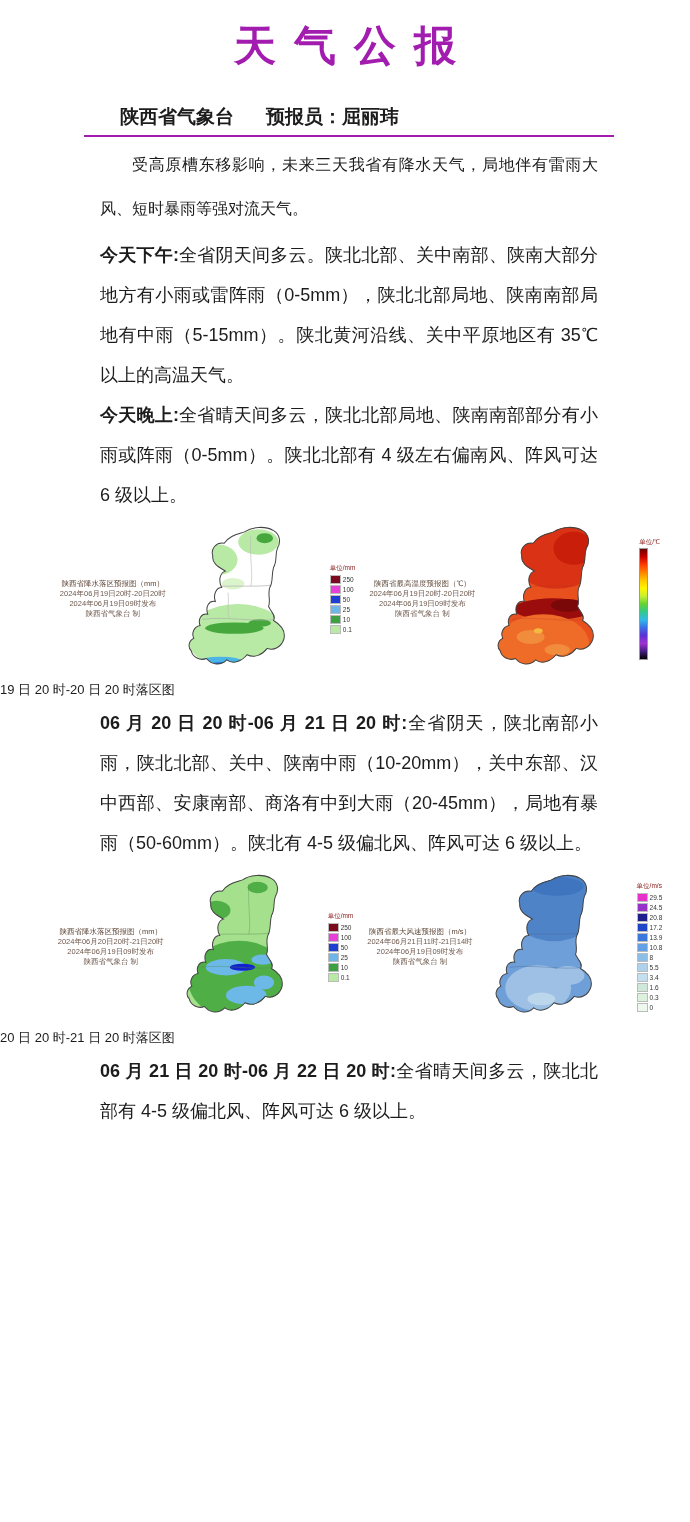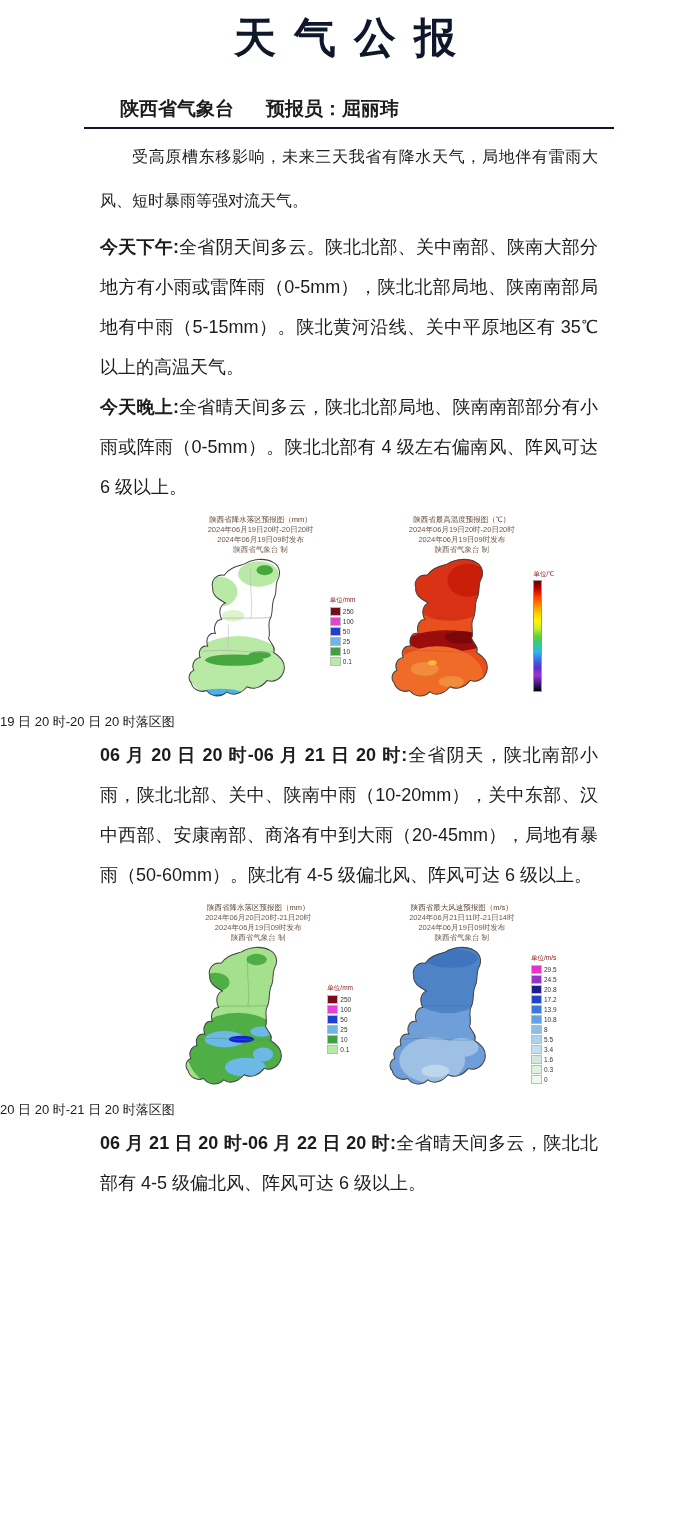--- a/index.html
+++ b/index.html
@@ -2,39 +2,39 @@
 <html><head>
 <meta charset="utf-8">
 <style>
   * { box-sizing: border-box; }
   html,body { margin:0; padding:0; }
   body {
     width:690px; height:1522px; background:#ffffff; overflow:hidden;
     font-family:"Liberation Sans", sans-serif; color:#1c1c1c;
   }
   .page-title {
-    margin-top:10px; text-align:center; font-size:42px; font-weight:bold;
-    color:#0f172a; letter-spacing:18px; text-indent:18px;
+    margin-top:18px; text-align:center; font-size:42px; font-weight:bold;
+    color:#a21caf; letter-spacing:18px; text-indent:18px;
   }
   .subtitle {
     margin:30px 76px 0 84px; padding:0 0 5px 36px;
-    border-bottom:2px solid #0f172a;
+    border-bottom:2px solid #a21caf;
     display:flex; gap:32px; font-size:19px; font-weight:bold; white-space:nowrap;
   }
   .content { padding:0 92px 0 100px; }
   .sec-heading { font-size:20px; font-weight:bold; margin:18px 0 0 0; }
   .sec1-body {
     font-size:16px; line-height:44px; text-indent:2em; text-align:justify;
     margin:6px 0 0 0;
   }
   .fc-para { font-size:18px; line-height:40px; text-align:justify; margin:0; }
   .fc-para .lead { font-weight:bold; }
   .fc-block { margin-top:4px; }
   .map-row { display:flex; justify-content:center; gap:14px; margin:8px 0 0 30px; }
-  .map-fig { display:flex; flex-direction:column; align-items:center; }
+  .map-fig { display:flex; flex-direction:row; align-items:center; }
   .map-head { text-align:center; font-size:7.5px; line-height:10px; color:#6d584c; }
   .map-head .mh1 { color:#5d4637; }
   .map-body { display:flex; align-items:center; }
   .legend { display:flex; flex-direction:column; margin-left:2px; }
   .lg-title { font-size:6.5px; color:#8b2020; margin-bottom:1px; white-space:nowrap; }
   .lg-row { display:flex; align-items:center; height:10px; }
   .lg-sw { width:11px; height:9px; display:inline-block; border:0.5px solid #bbb; }
   .lg-lb { font-size:6.5px; color:#333; margin-left:2px; }
   .lg-bar { width:9px; height:112px; border:0.5px solid #999; }
   .caption { text-align:left; font-size:13px; font-weight:normal; margin-top:6px; }

